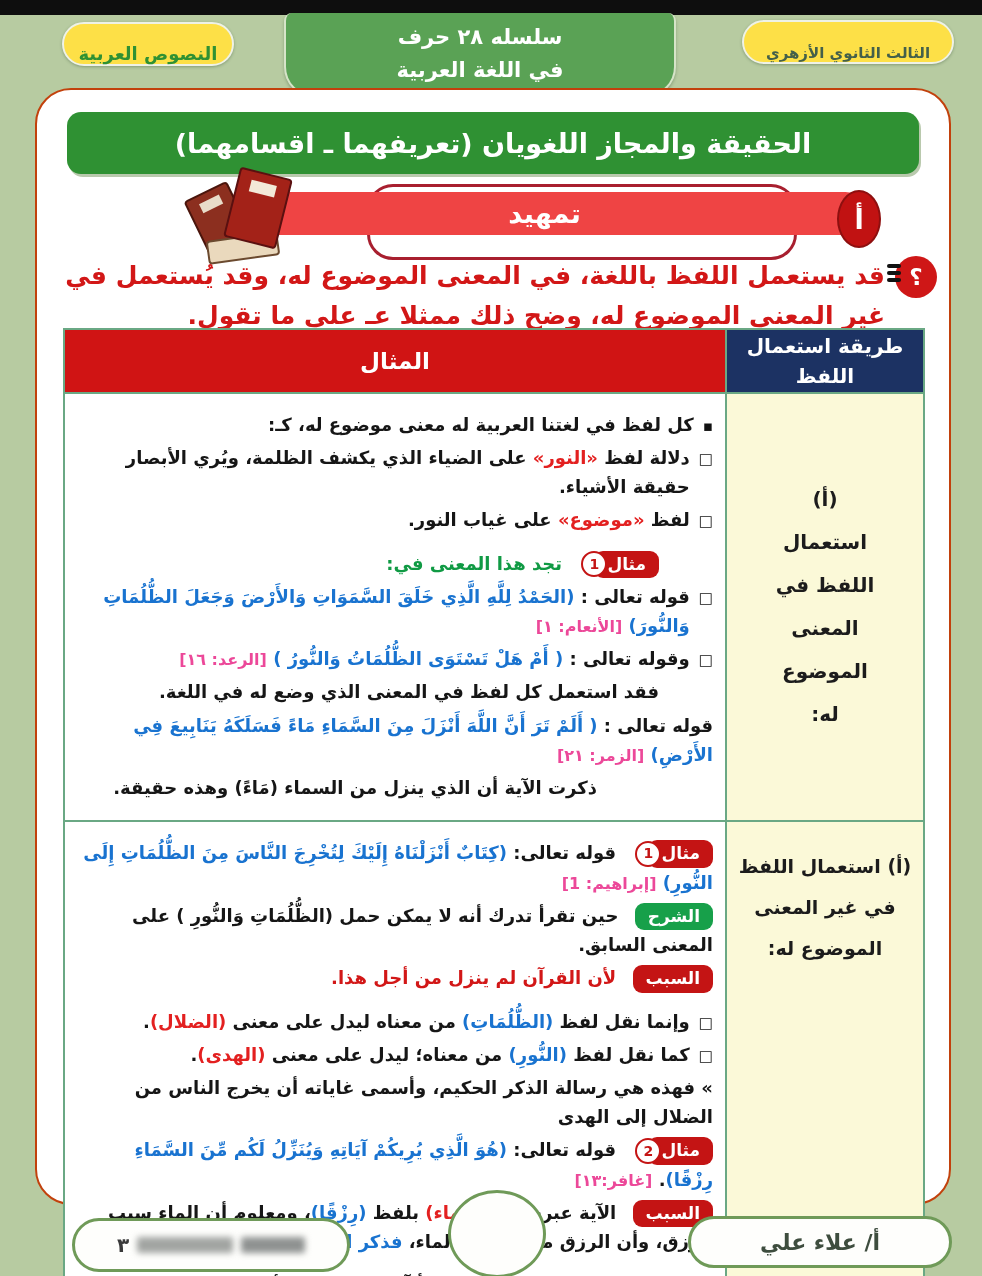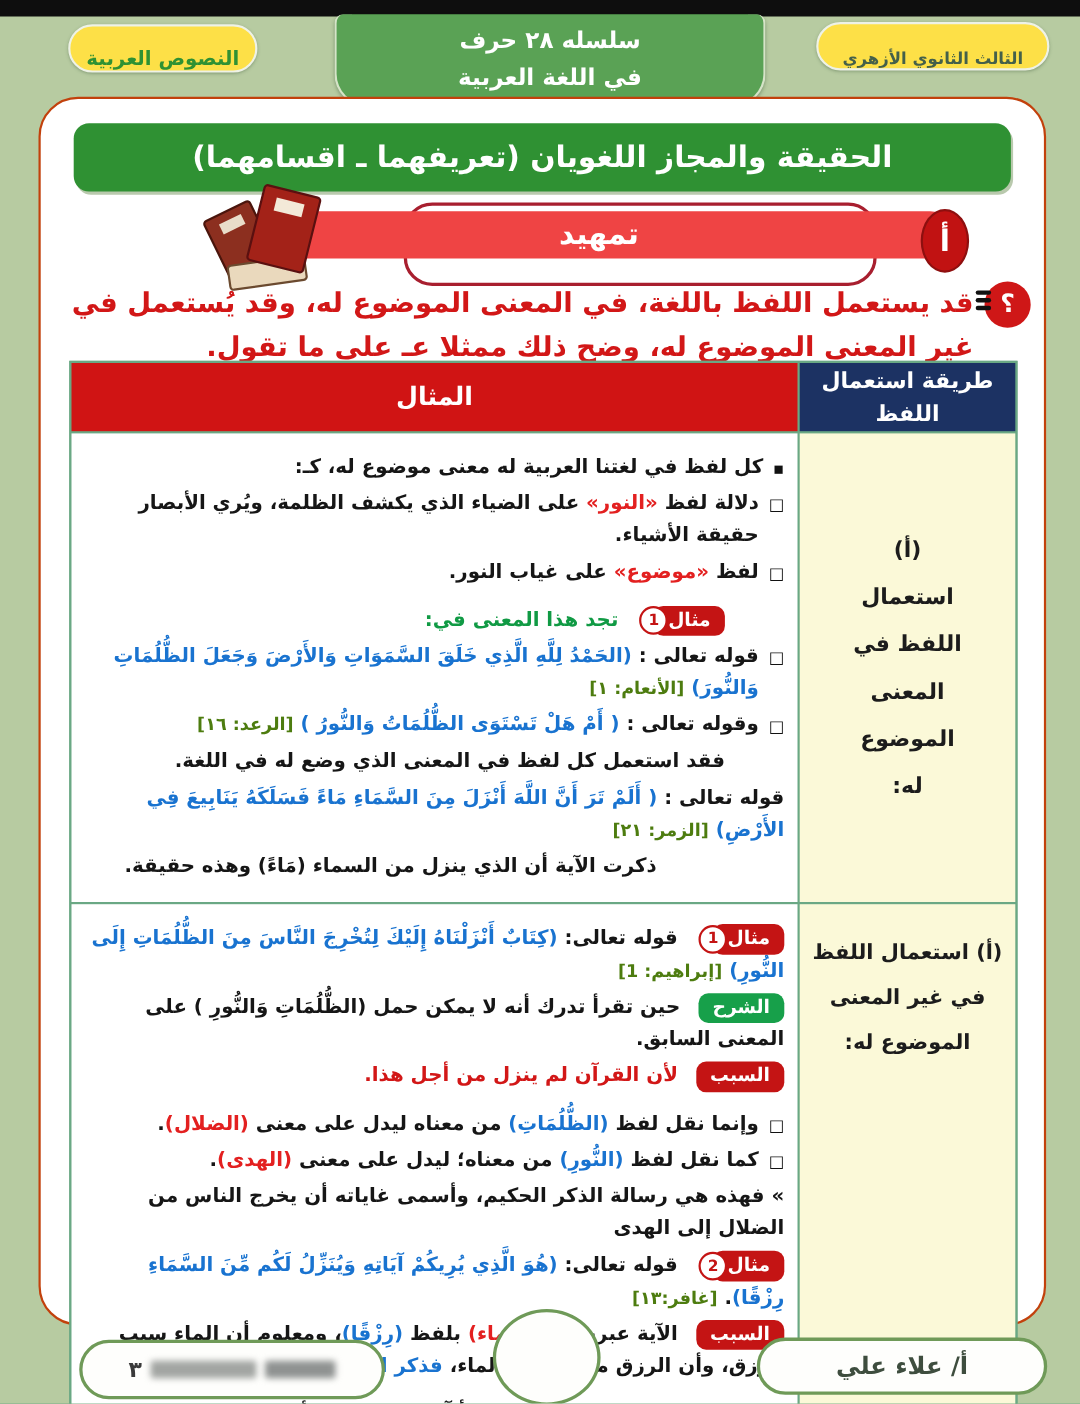--- a/index.html
+++ b/index.html
@@ -13,21 +13,21 @@
 
   
   .pill {
     position:absolute; background:#fde047; border:2px solid #eef2e6;
     border-radius:24px; display:flex; align-items:flex-end; justify-content:center;
     font-weight:bold; box-shadow:0 1px 3px rgba(40,70,40,.35);
   }
   .badge-left  { left:62px;  top:22px; width:172px; height:44px; color:#2f9133; font-size:18px; }
   .badge-right { left:742px; top:20px; width:212px; height:44px; color:#44604a; font-size:15px; }
   .center-tab {
-    position:absolute; left:304px; top:13px; width:392px; height:84px;
+    position:absolute; left:284px; top:13px; width:392px; height:84px;
     background:#5aa255; border:2px solid #d6e4c8; border-top:none;
     border-radius:8px 8px 30px 30px;
     color:#fff; font-weight:bold; font-size:21px; line-height:1.55;
     display:flex; flex-direction:column; align-items:center; justify-content:center;
     box-shadow:0 2px 3px rgba(40,70,40,.3);
   }
 
   
   .card {
     position:absolute; left:35px; top:88px; width:916px; height:1117px;
@@ -105,21 +105,21 @@
 
   .line { margin:4px 0; }
   .bulleted { display:flex; gap:9px; align-items:flex-start; }
   .bullet { flex:none; font-size:15px; margin-top:4px; color:#111; }
   .indent1 { padding-right:54px; }
   .indent2 { padding-right:116px; }
   .gap-top { margin-top:14px; }
 
   .blue  { color:#1973d0; }
   .redx  { color:#e32020; }
-  .ref   { color:#4d7c0f; font-size:16px; }
+  .ref   { color:#ec4899; font-size:16px; }
   .greent{ color:#109a44; }
   .redline { color:#d21717; }
 
   .badge {
     display:inline-flex; align-items:center; justify-content:center;
     background:#c41414; color:#fff; border-radius:9px; padding:3px 13px 4px;
     font-size:17px; font-weight:bold; position:relative; margin-left:26px; line-height:1.2;
   }
   .badge .num {
     position:absolute; left:-13px; top:50%; transform:translateY(-50%);

